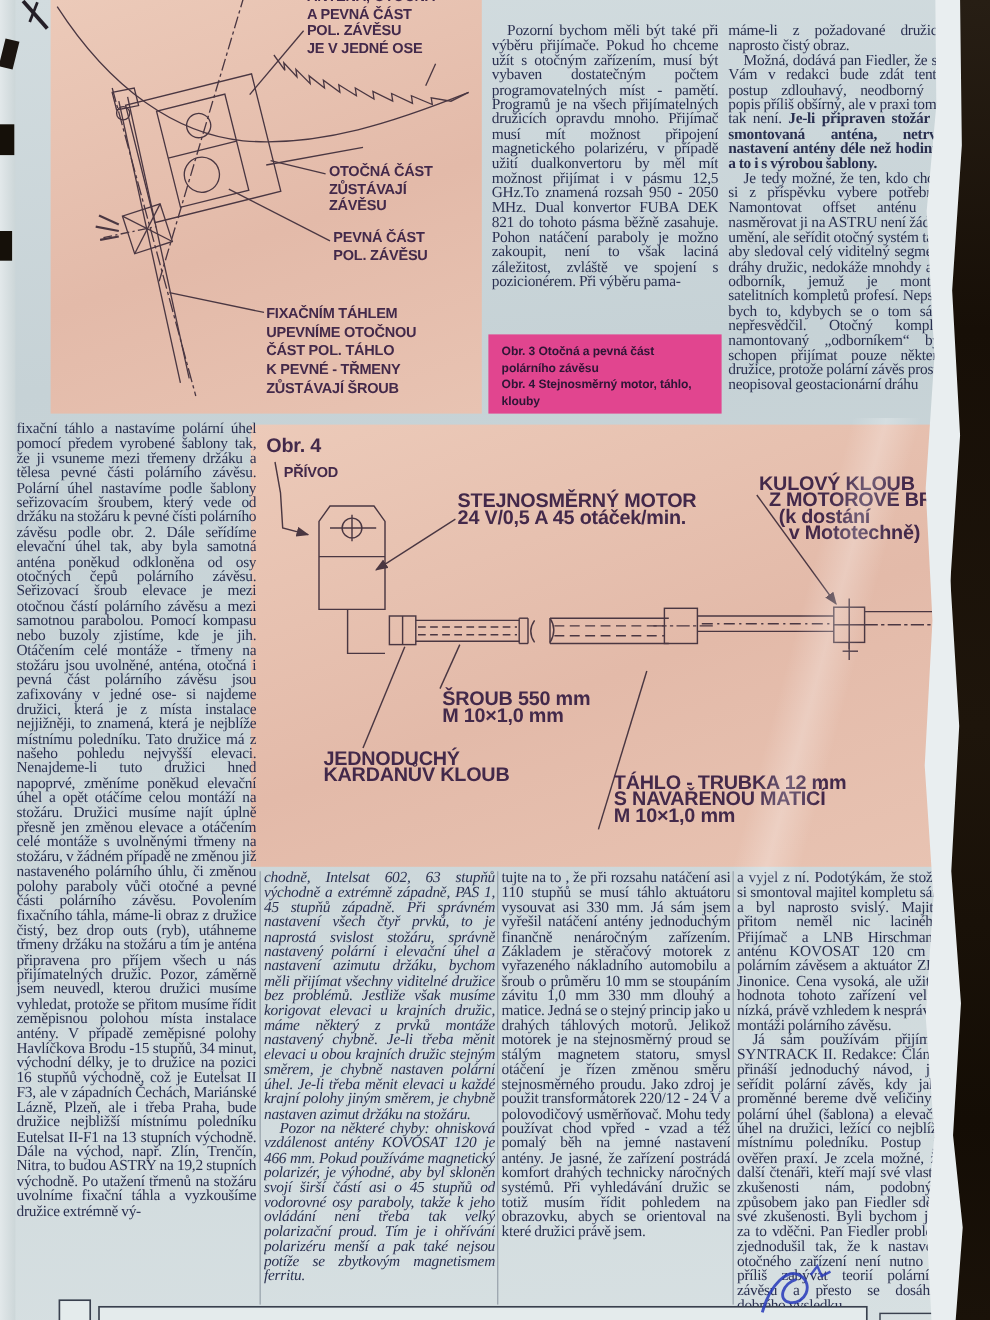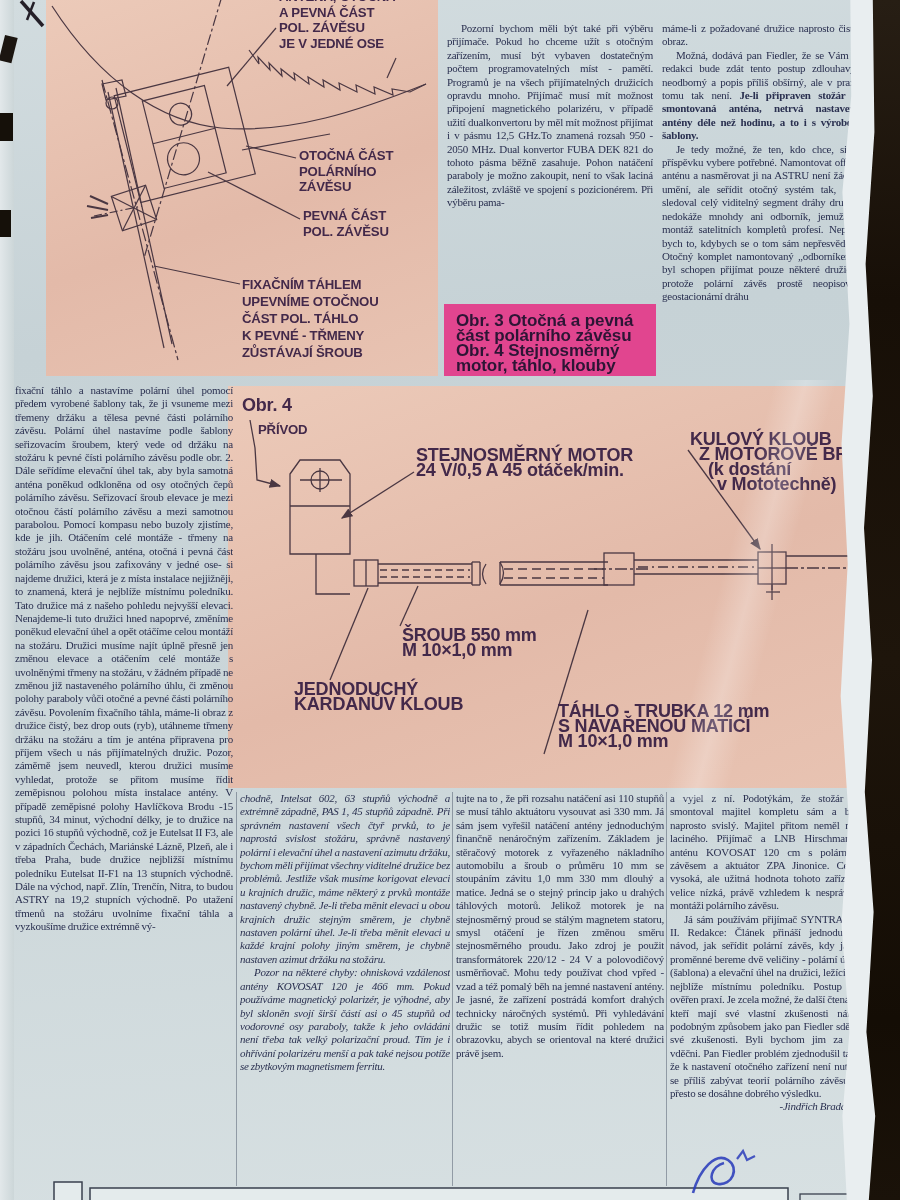--- a/index.html
+++ b/index.html
@@ -3,21 +3,21 @@
 <meta charset="utf-8">
 <style>
   html,body{margin:0;padding:0;}
   body{width:900px;height:1200px;position:relative;overflow:hidden;
        font-family:"Liberation Serif", serif;
        background:#b9c6cb;}
   #page{position:absolute;left:0;top:0;width:900px;height:1200px;overflow:hidden;
         background:linear-gradient(175deg,#d2dcdf 0%,#c6d2d6 28%,#cbd6d9 58%,#d7e0e2 100%);}
 
   
-  .body-text{position:absolute;font-size:11px;line-height:13.4px;color:#2a3050;
+  .body-text{position:absolute;font-size:14px;line-height:13.4px;color:#2a3050;
              text-align:justify;letter-spacing:-0.25px;word-spacing:-0.4px;overflow:hidden;}
   .body-text p{margin:0;}
   .body-text p.ind{text-indent:14px;}
   .bold{font-weight:bold;}
   .sig{font-style:italic;text-align:right;margin-top:3px;padding-right:4px;}
 
   
   .panel{position:absolute;background:linear-gradient(160deg,#eccab9 0%,#e3baa9 55%,#e8c3b2 100%);
          overflow:hidden;}
   #fig3-panel{left:46px;top:0;width:392px;height:376px;}
@@ -28,21 +28,21 @@
   .dlabel.small{font-size:18px;line-height:15px;}
   #kulovy-label span:nth-child(2){padding-left:9px;}
   #kulovy-label span:nth-child(3){padding-left:18px;}
   #kulovy-label span:nth-child(4){padding-left:27px;}
   .panel svg{position:absolute;left:0;top:0;}
 
   
   #caption-box{position:absolute;left:444px;top:304px;width:212px;height:72px;
                background:#e1458f;color:#2d1535;
                font-family:"Liberation Sans",sans-serif;font-weight:700;
-               font-size:17px;line-height:15px;letter-spacing:-0.1px;
+               font-size:11px;line-height:15px;letter-spacing:-0.1px;
                padding:9px 12px;box-sizing:border-box;}
 
   
   #col-top1{left:447px;top:22px;width:206px;height:280px;}
   #col-top2{left:662px;top:22px;width:196px;height:356px;}
   #col-left{left:15px;top:384px;width:218px;height:806px;}
   #col-b2{left:240px;top:792px;width:210px;height:398px;font-style:italic;}
   #col-b3{left:456px;top:792px;width:208px;height:398px;}
   #col-b4{left:670px;top:792px;width:188px;height:398px;}
   .vrule{position:absolute;width:1px;background:rgba(62,74,94,.45);}
@@ -103,21 +103,21 @@
       </g>
     </svg>
     <div class="dlabel" id="axis-label" style="left:233px;top:-11px">
       <span>ANTÉNA, OTOČNÁ</span>
       <span>A PEVNÁ ČÁST</span>
       <span>POL. ZÁVĚSU</span>
       <span>JE V JEDNÉ OSE</span>
     </div>
     <div class="dlabel" style="left:253px;top:148px">
       <span>OTOČNÁ ČÁST</span>
-      <span>POLÁRNÍHO</span>
+      <span>ZŮSTÁVAJÍ</span>
       <span>ZÁVĚSU</span>
     </div>
     <div class="dlabel" style="left:257px;top:208px">
       <span>PEVNÁ ČÁST</span>
       <span>POL. ZÁVĚSU</span>
     </div>
     <div class="dlabel" style="left:196px;top:276px;line-height:17px">
       <span>FIXAČNÍM TÁHLEM</span>
       <span>UPEVNÍME OTOČNOU</span>
       <span>ČÁST POL. TÁHLO</span>

